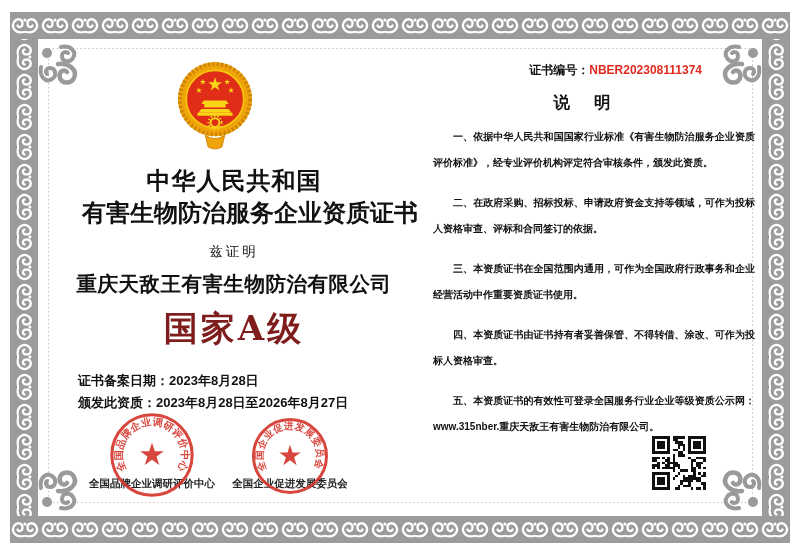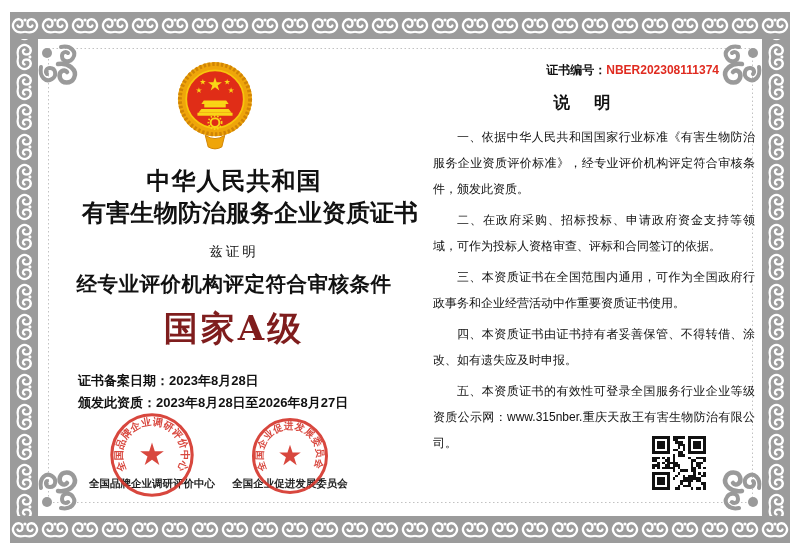--- a/index.html
+++ b/index.html
@@ -27,29 +27,29 @@
   .seal-wrap{position:absolute;}
   .seal-wrap svg{position:absolute;top:0;left:50%;transform:translateX(-50%);opacity:0.92;}
   .seal-caption{position:absolute;left:0;width:100%;text-align:center;
                 font-size:10.5px;font-weight:700;color:#222;white-space:nowrap;}
   .seal1{left:89px;top:411px;width:126px;height:100px;}
   .seal1 .seal-caption{top:66px;}
   .seal2{left:231px;top:416px;width:118px;height:96px;}
   .seal2 .seal-caption{top:61px;}
 
   
-  .cert-no{position:absolute;left:437px;top:62px;width:322px;text-align:right;
+  .cert-no{position:absolute;left:420px;top:62px;width:322px;text-align:right;
            padding-right:40px;box-sizing:border-box;font-size:12px;font-weight:700;}
   .cert-no .num{color:#e02b20;}
   .instr-heading{position:absolute;left:421px;top:92px;width:322px;text-align:center;
                  font-size:16.5px;font-weight:700;letter-spacing:24px;text-indent:24px;}
   .instr-body{position:absolute;left:433px;top:124px;width:322px;}
-  .instr-body p{margin:0;font-size:12px;font-weight:400;line-height:26px;
+  .instr-body p{margin:0;font-size:10px;font-weight:700;line-height:26px;
                 text-align:justify;text-indent:2em;color:#111;}
-  .instr-body p + p{margin-top:5px;}
+  .instr-body p + p{margin-top:14px;}
   .qr{position:absolute;left:652px;top:436px;width:54px;height:54px;}
 </style>
 </head>
 <body>
 
 <div class="page">
 
   <svg class="border-svg" width="800" height="555" viewBox="0 0 800 555">
     <defs>
       <pattern id="sb" width="30" height="27" patternUnits="userSpaceOnUse">
@@ -110,21 +110,21 @@
         <rect x="22" y="56" width="36" height="3" fill="#f9d616"></rect>
         <circle cx="40" cy="66" r="4.5" fill="none" stroke="#f9d616" stroke-width="2"></circle>
         <circle cx="40" cy="66" r="6.8" fill="none" stroke="#f9d616" stroke-width="1.8" stroke-dasharray="1.6 1.8"></circle>
         <path d="M30,79 Q40,86 50,79 L47,91 Q40,95 33,91 Z" fill="#efa50a" stroke="#d08406" stroke-width="1"></path>
       </svg>
     </div>
 
     <div class="title1">中华人民共和国</div>
     <div class="title2">有害生物防治服务企业资质证书</div>
     <div class="certify">兹证明</div>
-    <div class="company">经专业评价机构评定符合审核条件</div>
+    <div class="company">重庆天敌王有害生物防治有限公司</div>
     <div class="grade">国家A级</div>
 
     <div class="dates">
       <div>
         <span>证书备案日期：</span><span>2023年8月28日</span>
       </div>
       <div>
         <span>颁发此资质：</span><span>2023年8月28日至2026年8月27日</span>
       </div>
     </div>
@@ -156,21 +156,21 @@
     <div class="cert-no">
       <span>证书编号：</span><span class="num">NBER202308111374</span>
     </div>
 
     <div class="instr-heading">说明</div>
 
     <div class="instr-body">
       <p>一、依据中华人民共和国国家行业标准《有害生物防治服务企业资质评价标准》，经专业评价机构评定符合审核条件，颁发此资质。</p>
       <p>二、在政府采购、招标投标、申请政府资金支持等领域，可作为投标人资格审查、评标和合同签订的依据。</p>
       <p>三、本资质证书在全国范围内通用，可作为全国政府行政事务和企业经营活动中作重要资质证书使用。</p>
-      <p>四、本资质证书由证书持有者妥善保管、不得转借、涂改、如有遗失应及时申报。</p>
+      <p>四、本资质证书由证书持有者妥善保管、不得转借、涂改、可作为投标人资格审查。</p>
       <p>五、本资质证书的有效性可登录全国服务行业企业等级资质公示网：www.315nber.重庆天敌王有害生物防治有限公司。</p>
     </div>
 
     <div class="qr"><svg viewBox="0 0 21 21" width="54" height="54" shape-rendering="crispEdges" fill="#111">
           <rect x="0" y="0" width="1" height="1"></rect>
           <rect x="1" y="0" width="1" height="1"></rect>
           <rect x="2" y="0" width="1" height="1"></rect>
           <rect x="3" y="0" width="1" height="1"></rect>
           <rect x="4" y="0" width="1" height="1"></rect>
           <rect x="5" y="0" width="1" height="1"></rect>

